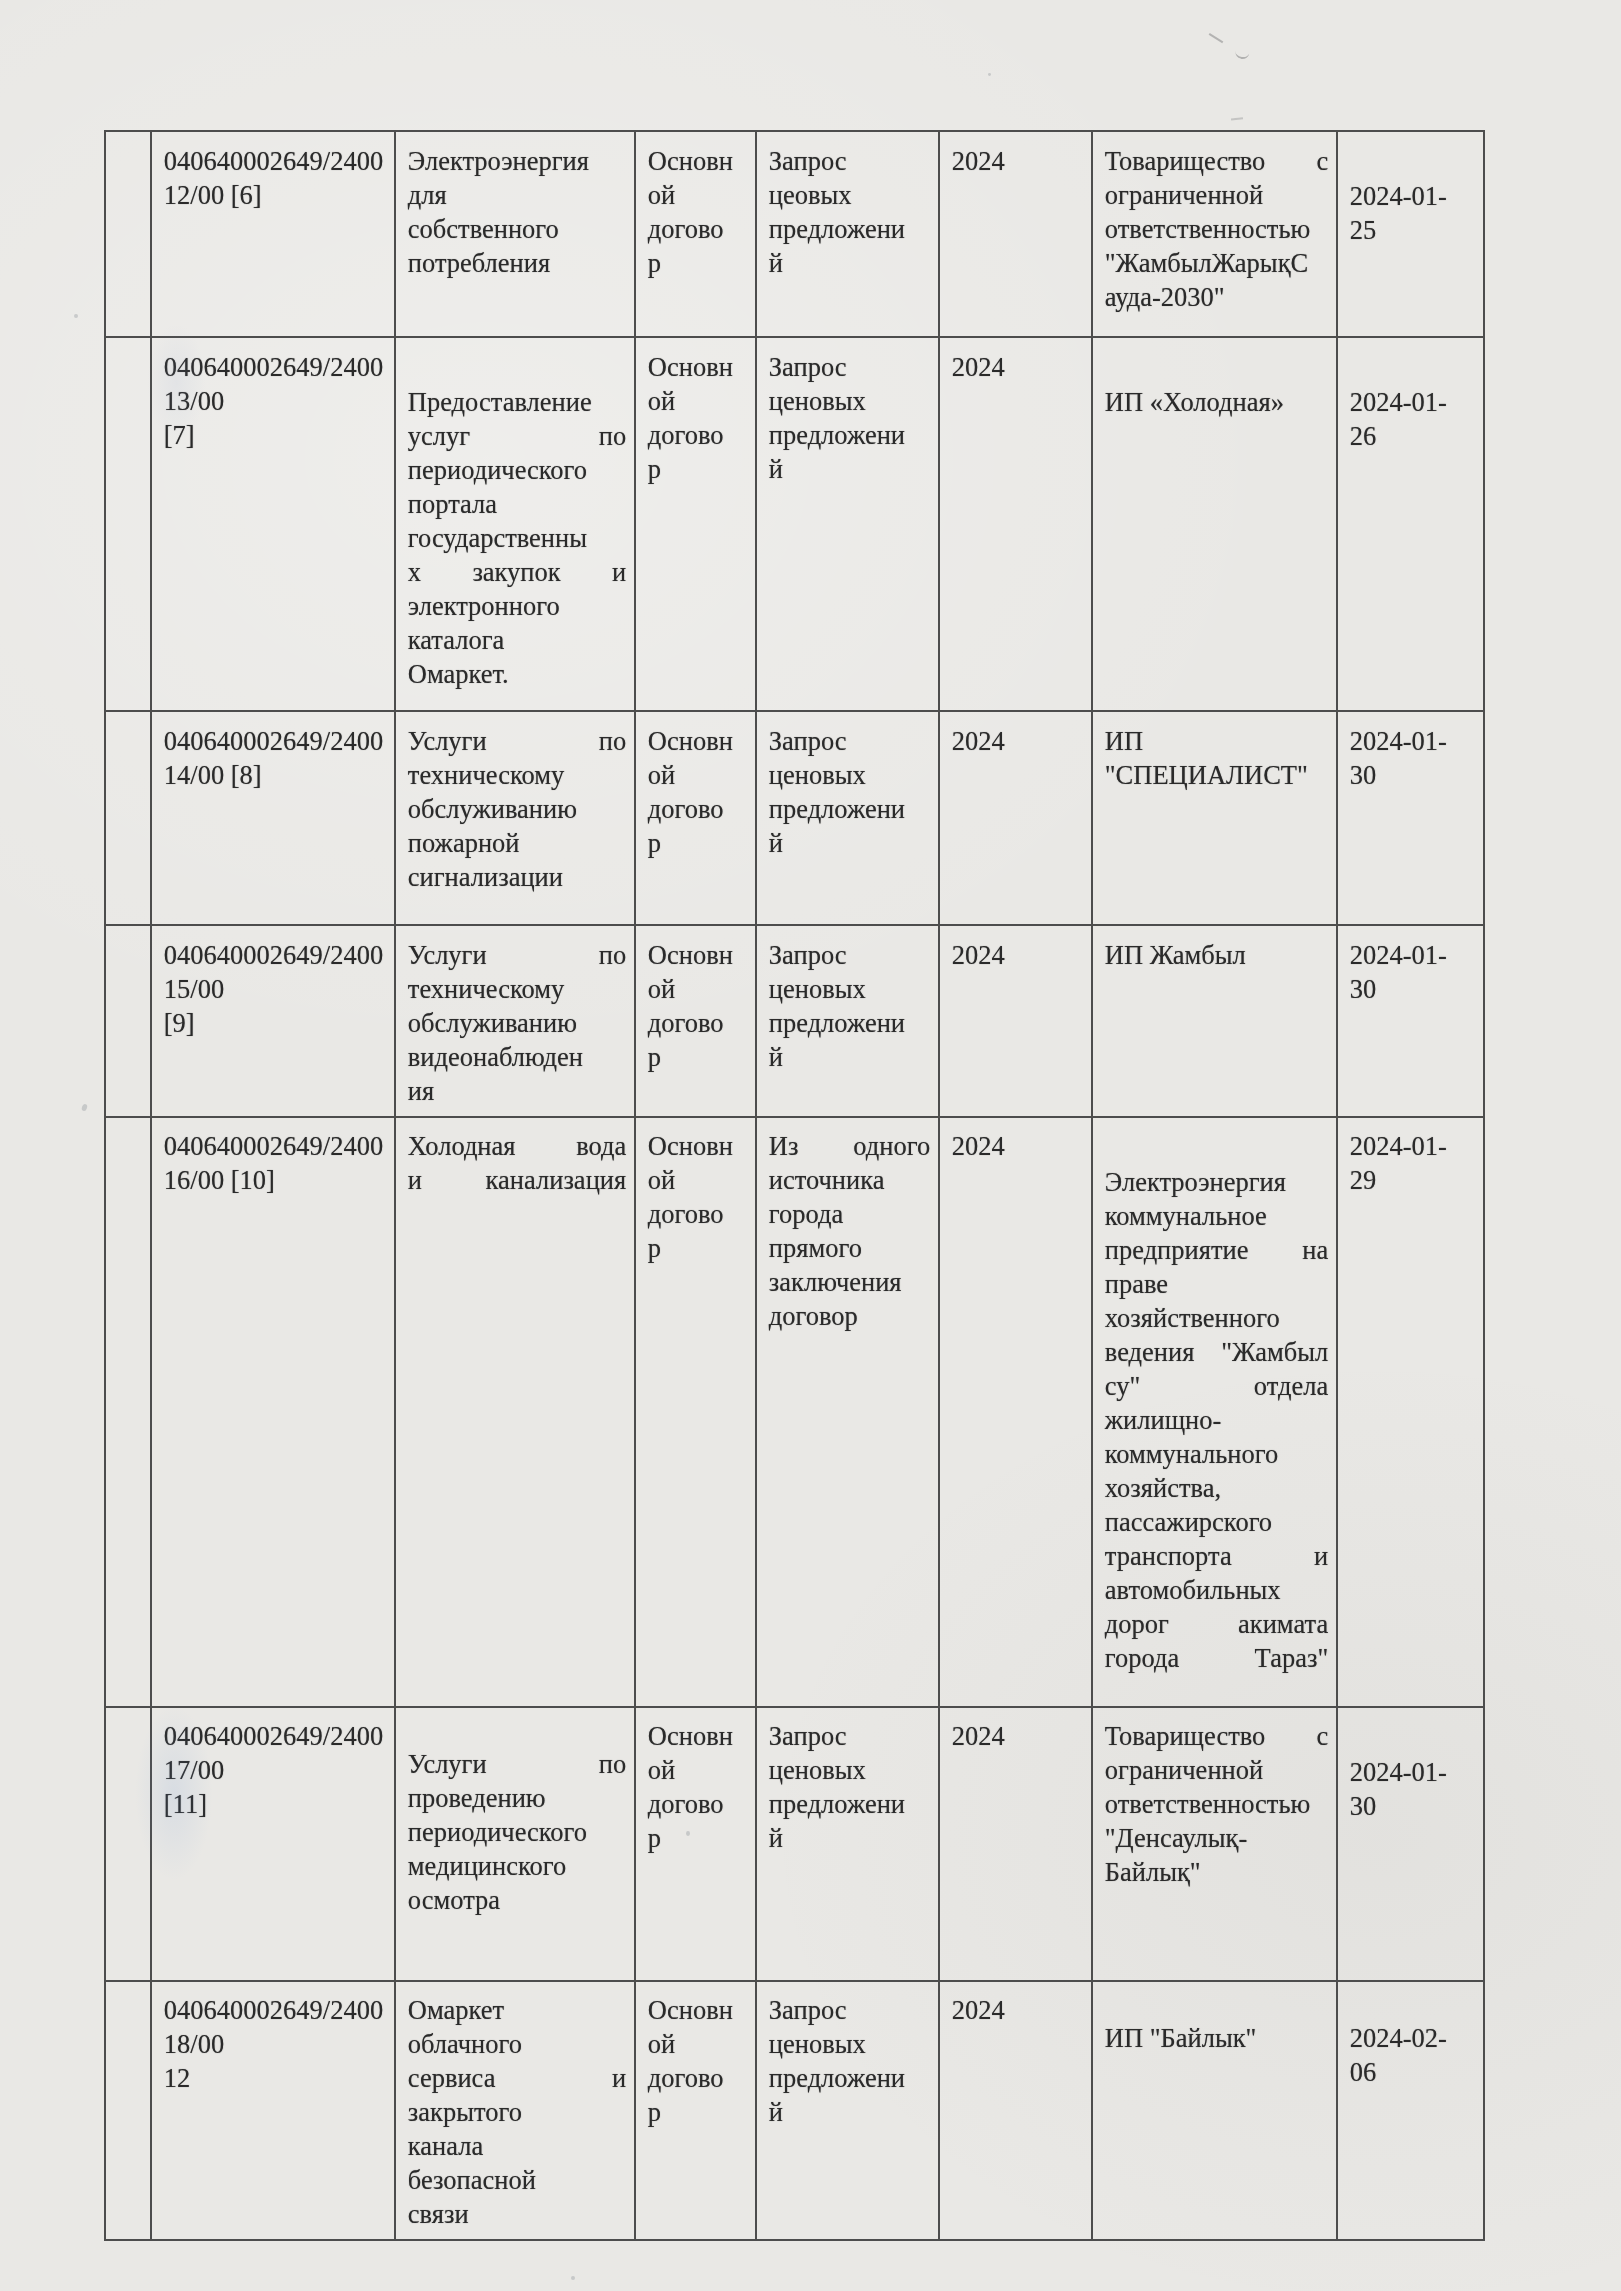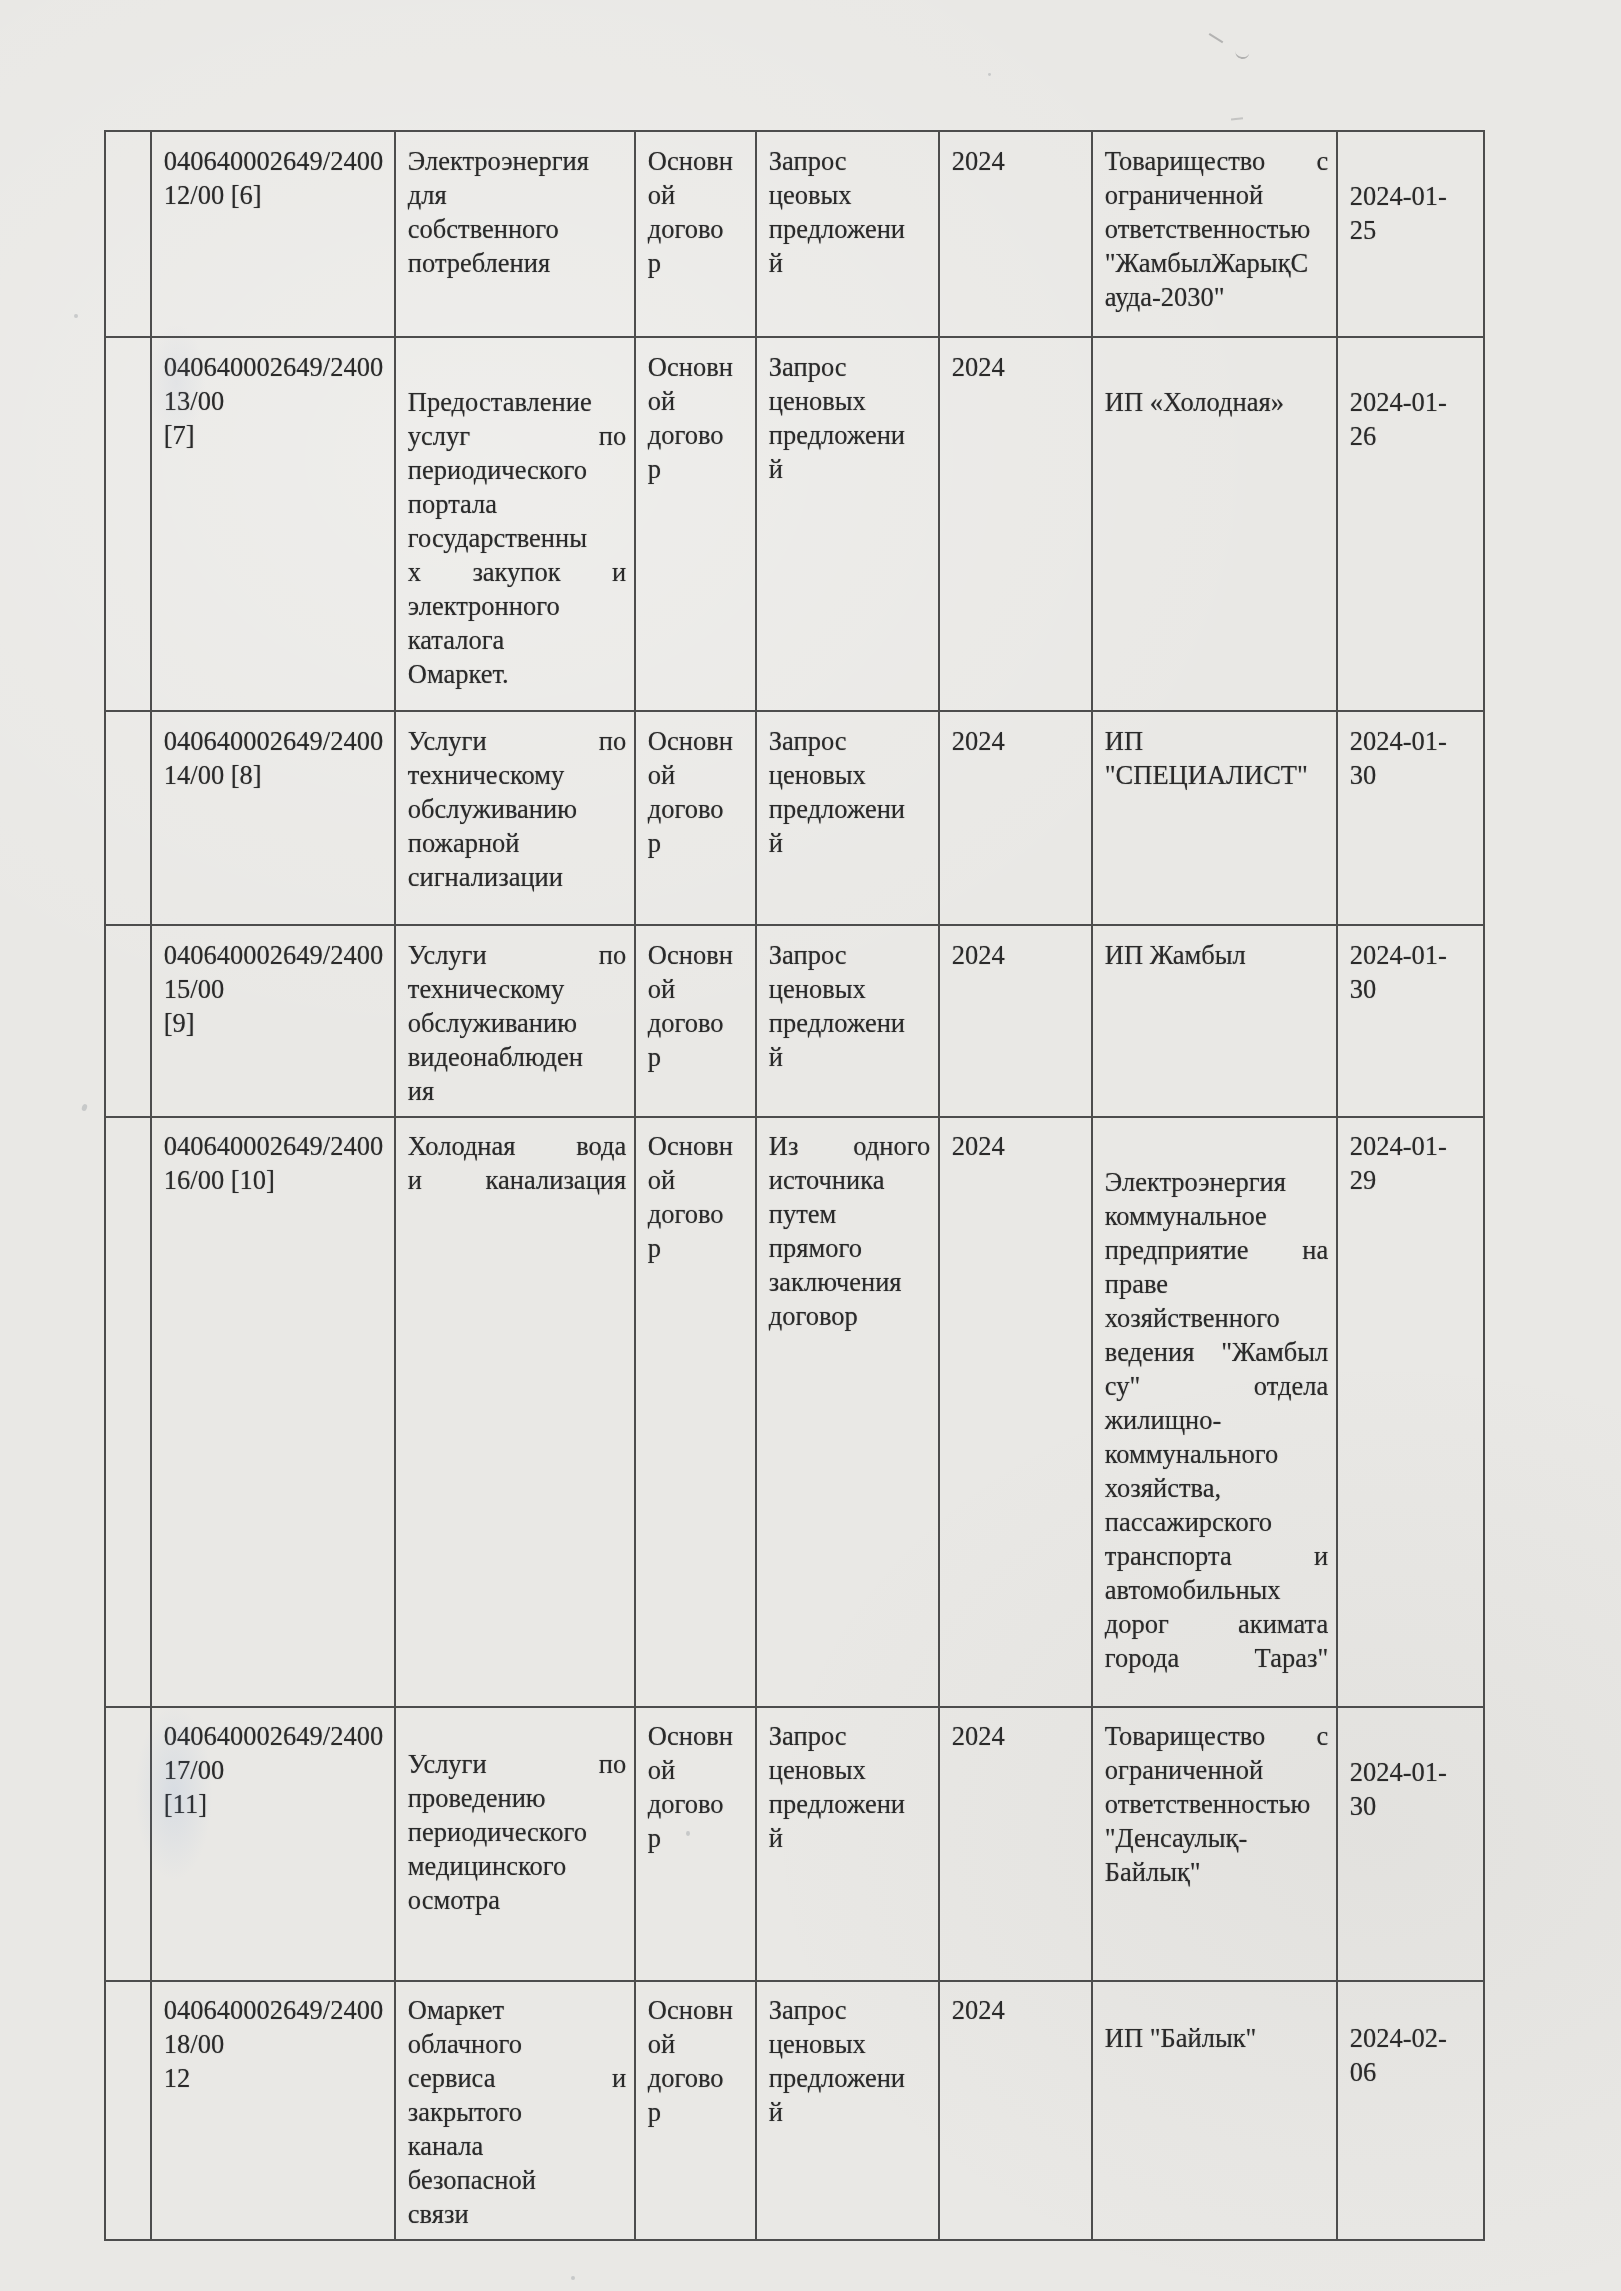--- a/index.html
+++ b/index.html
@@ -246,21 +246,21 @@
       <td>040640002649/2400
 16/00 [10]</td>
       <td class="spread">Холодная вода
 и канализация</td>
       <td>Основн
 ой
 догово
 р</td>
       <td class="spread">Из одного
 источника
-путем
+города
 прямого
 заключения
 договор</td>
       <td>2024</td>
       <td class="pt-a spread">Электроэнергия
 коммунальное
 предприятие на
 праве
 хозяйственного
 ведения "Жамбыл

